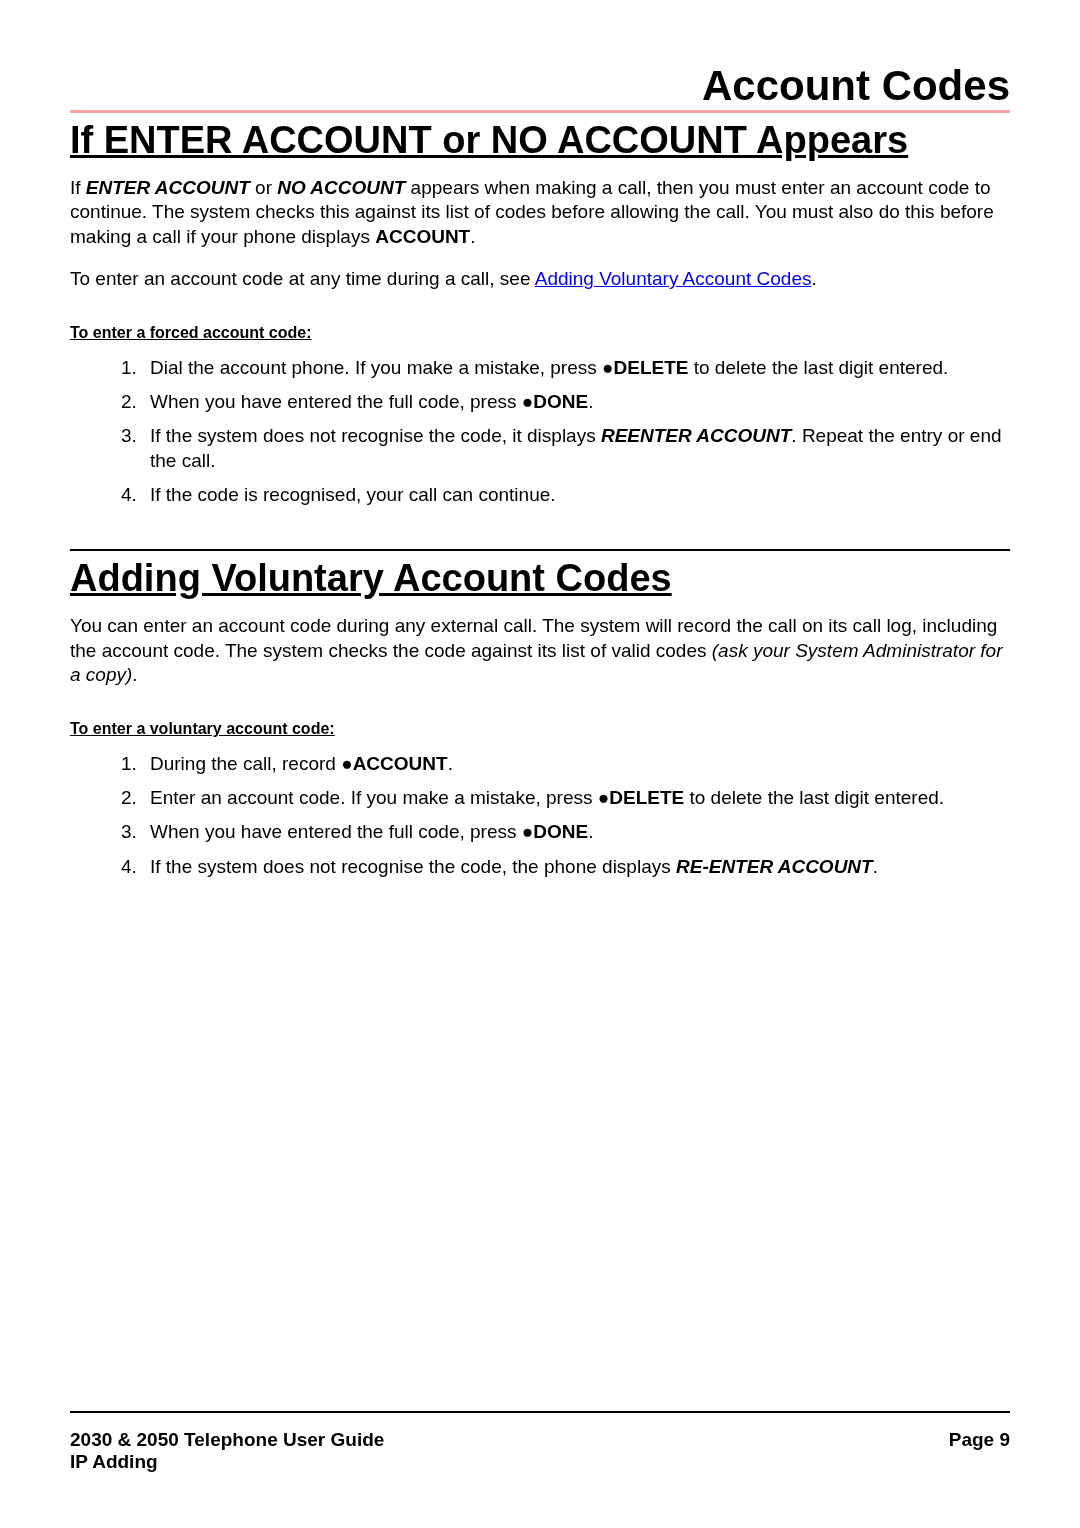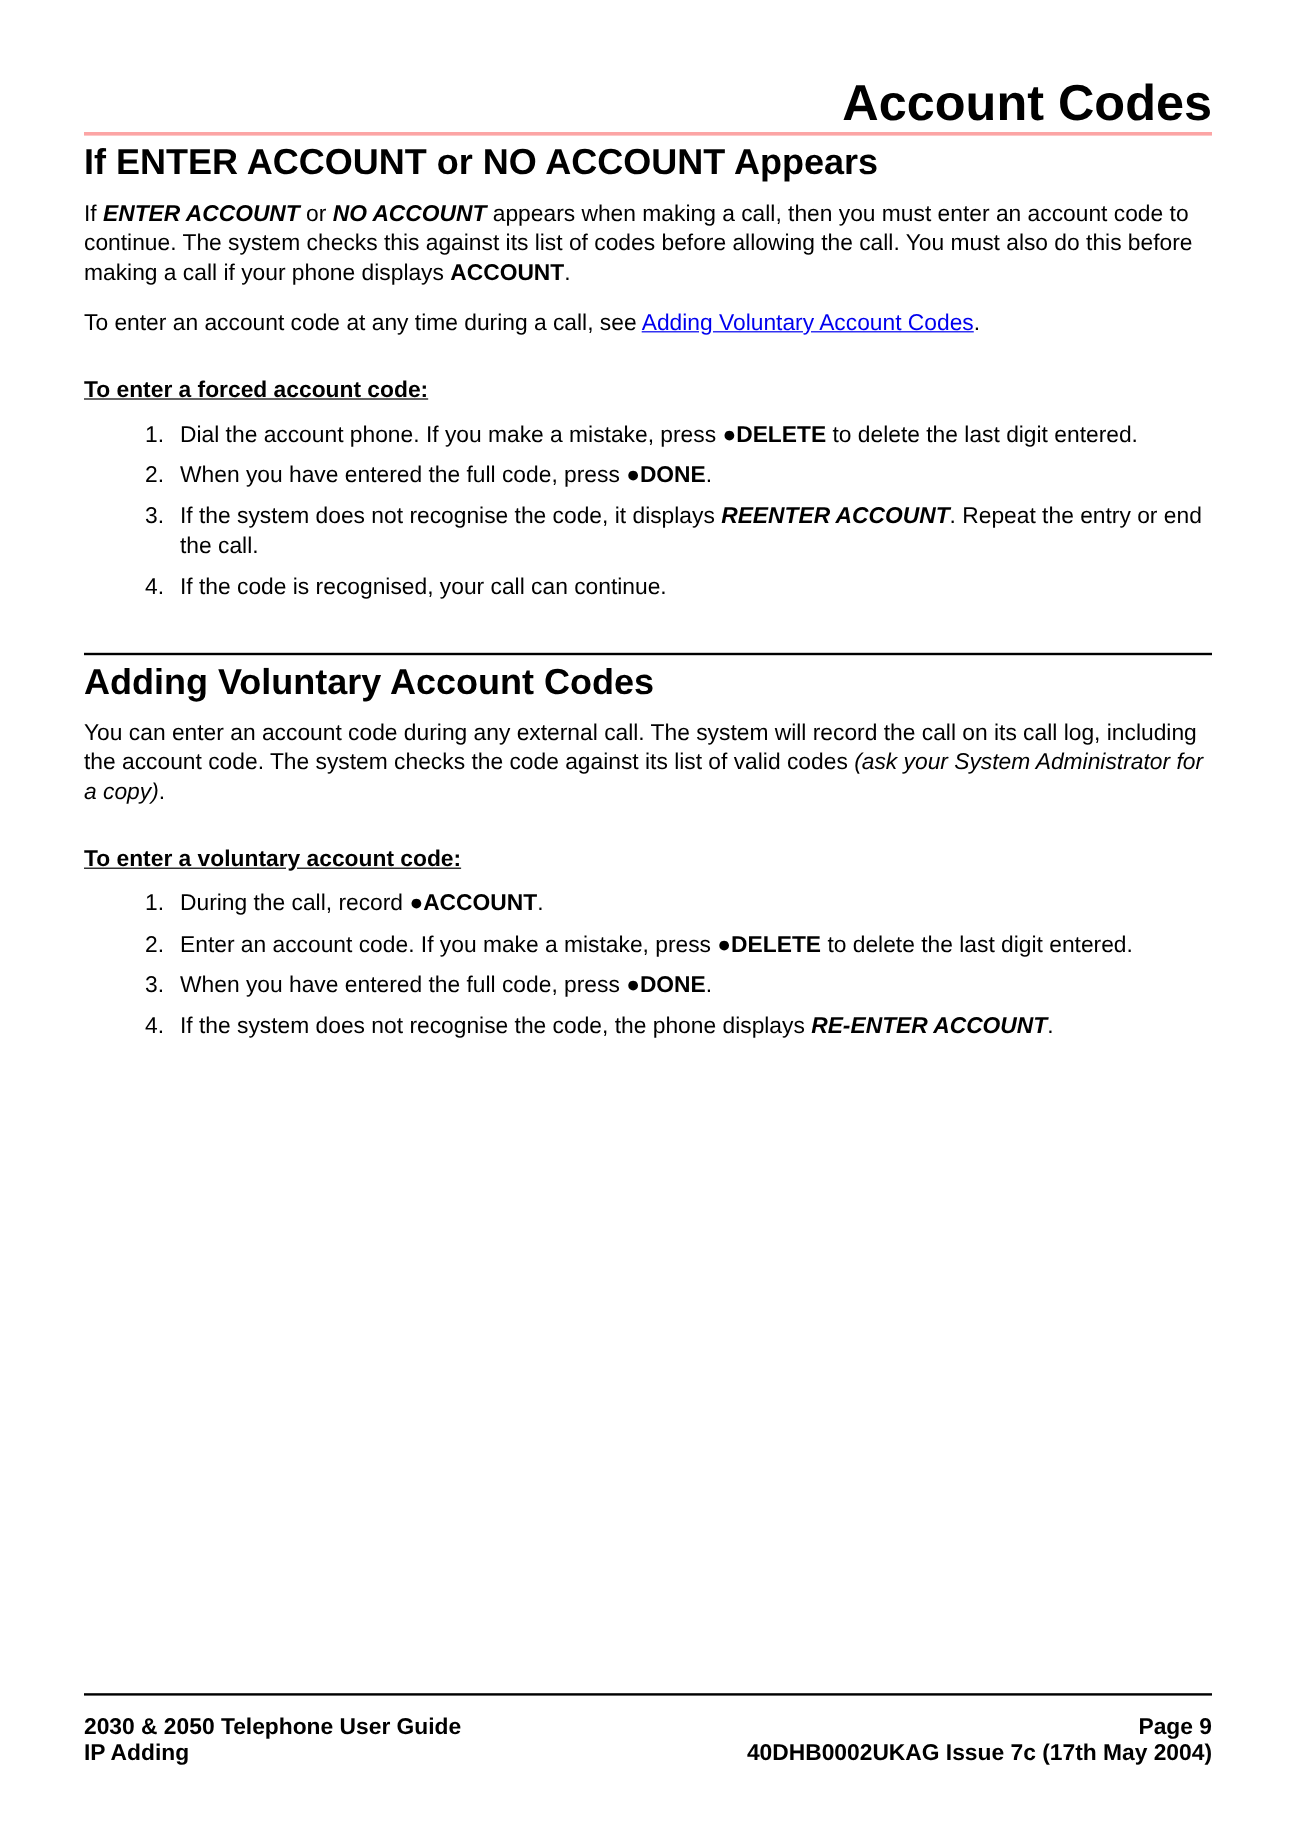--- a/index.html
+++ b/index.html
@@ -19,23 +19,24 @@
       width: 100%;
     }
     h1 {
       font-size: 42px;
       font-weight: bold;
       margin-bottom: 2px;
       border-bottom: 3px solid #fca5a5;
       text-align: right;
     }
     h2 {
-      font-size: 30px;
+      font-size: 38px;
       font-weight: bold;
       margin-top: 6px;
+      text-decoration: underline;
     }
     .section2-title {
       border-top: 2px solid #000;
       padding-top: 6px;
       margin-top: 42px;
     }
     p {
       font-size: 19px;
       line-height: 1.28;
       margin-top: 14px;
@@ -51,21 +52,21 @@
     }
     .bolditalic {
       font-weight: bold;
       font-style: italic;
     }
     a.link {
       color: #0000EE;
       text-decoration: underline;
     }
     .subhead {
-      font-size: 19px;
+      font-size: 16px;
       font-weight: bold;
       text-decoration: underline;
       margin-top: 32px;
     }
     .subhead2 {
       margin-top: 32px;
     }
     ol {
       margin-left: 72px;
       margin-top: 12px;
@@ -148,15 +149,14 @@
 
 </div>
 
 <div class="footer">
   <div class="footer-row">
     <span>2030 &amp; 2050 Telephone User Guide</span>
     <span>Page 9</span>
   </div>
   <div class="footer-row">
     <span>IP Adding</span>
-    <span>40DHB0002UKAG Issue 7c (17th May 2004)</span>
   </div>
 </div>
 
 </body></html>

